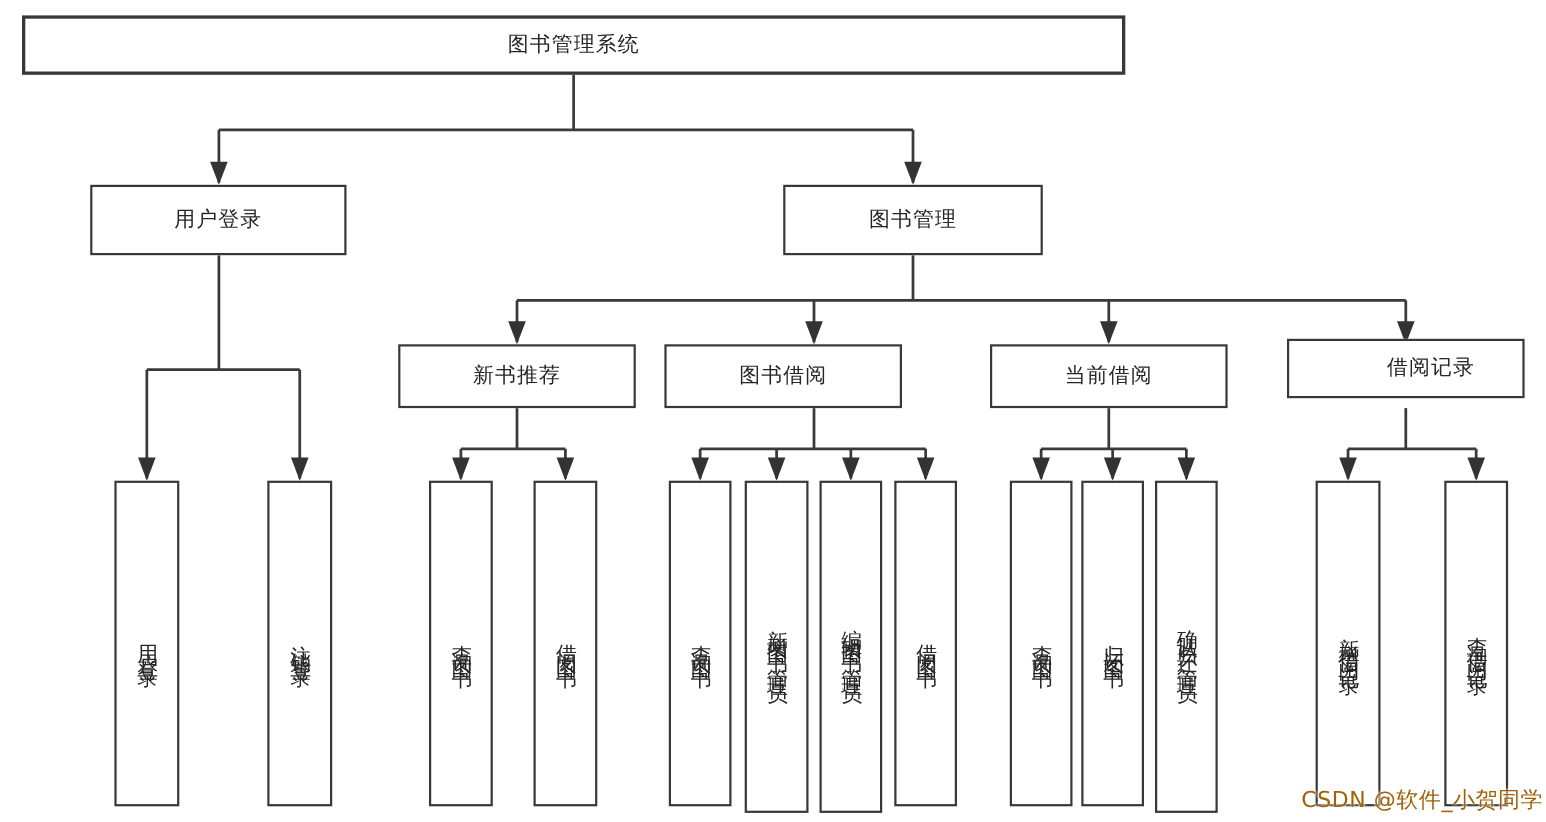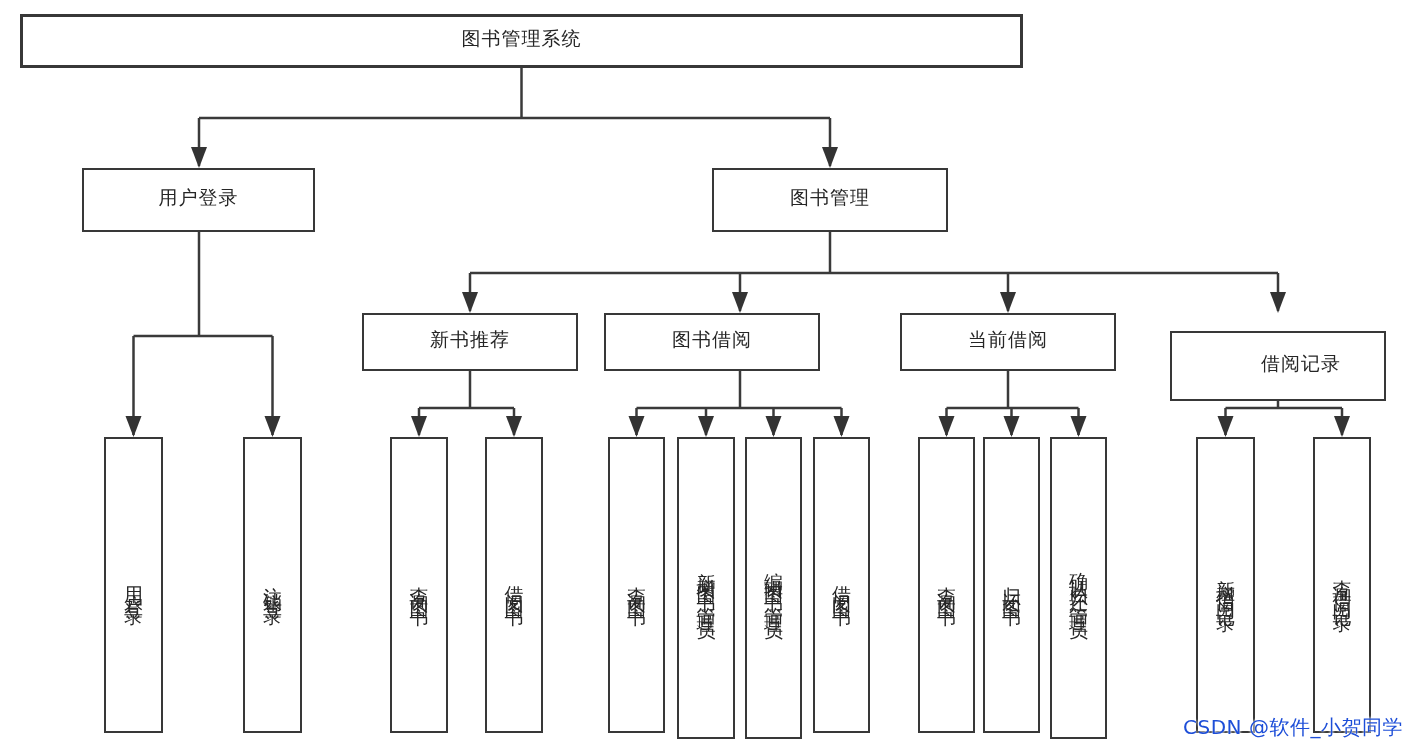--- a/index.html
+++ b/index.html
@@ -15,32 +15,32 @@
     position:absolute;
     box-sizing:border-box;
     background:#ffffff;
     border:2.5px solid #383838;
     color:#262626;
     display:flex;align-items:center;justify-content:center;
     z-index:2;
     line-height:1.25;
   }
   .node.root{border-width:3px;font-size:19px;}
-  .node.h{font-size:19px;letter-spacing:1px;font-family:Liberation Mono, monospace;}
+  .node.h{font-size:19px;letter-spacing:1px;}
   .node.v{
     writing-mode:vertical-rl;
     text-orientation:mixed;
     font-size:19px;
     letter-spacing:7px;
     text-align:center;
   }
   .watermark{
     position:absolute;
     z-index:3;
-    color:#1d4ed8;
+    color:#a16207;
     font-size:20px;
     letter-spacing:0.5px;
     text-shadow:0 0 3px #ffffff,0 0 3px #ffffff;
     white-space:nowrap;
   }
 </style>
 </head>
 <body>
 
 <div class="canvas">
@@ -108,21 +108,21 @@
   </svg>
 
   <div class="node root h" style="left:20px;top:14px;width:1003px;height:54px;">图书管理系统</div>
 
   <div class="node h" style="left:82px;top:168px;width:233px;height:64px;">用户登录</div>
   <div class="node h" style="left:712px;top:168px;width:236px;height:64px;">图书管理</div>
 
   <div class="node h" style="left:362px;top:313px;width:216px;height:58px;">新书推荐</div>
   <div class="node h" style="left:604px;top:313px;width:216px;height:58px;">图书借阅</div>
   <div class="node h" style="left:900px;top:313px;width:216px;height:58px;text-align:right;">当前借阅</div>
-  <div class="node h" style="left:1170px;top:331px;width:216px;height:70px;padding-left:46px;">借阅记录</div>
+  <div class="node h" style="left:1170px;top:308px;width:216px;height:54px;padding-left:46px;">借阅记录</div>
 
   <div class="node v" style="left:104px;top:437px;width:59px;height:296px;">用户登录</div>
   <div class="node v" style="left:243px;top:437px;width:59px;height:296px;">注销登录</div>
 
   <div class="node v" style="left:390px;top:437px;width:58px;height:296px;">查询图书</div>
   <div class="node v" style="left:485px;top:437px;width:58px;height:296px;">借阅图书</div>
 
   <div class="node v" style="left:608px;top:437px;width:57px;height:296px;">查询图书</div>
   <div class="node v" style="left:677px;top:437px;width:58px;height:302px;">新增图书（管理员）</div>
   <div class="node v" style="left:745px;top:437px;width:57px;height:302px;">编辑图书（管理员）</div>

